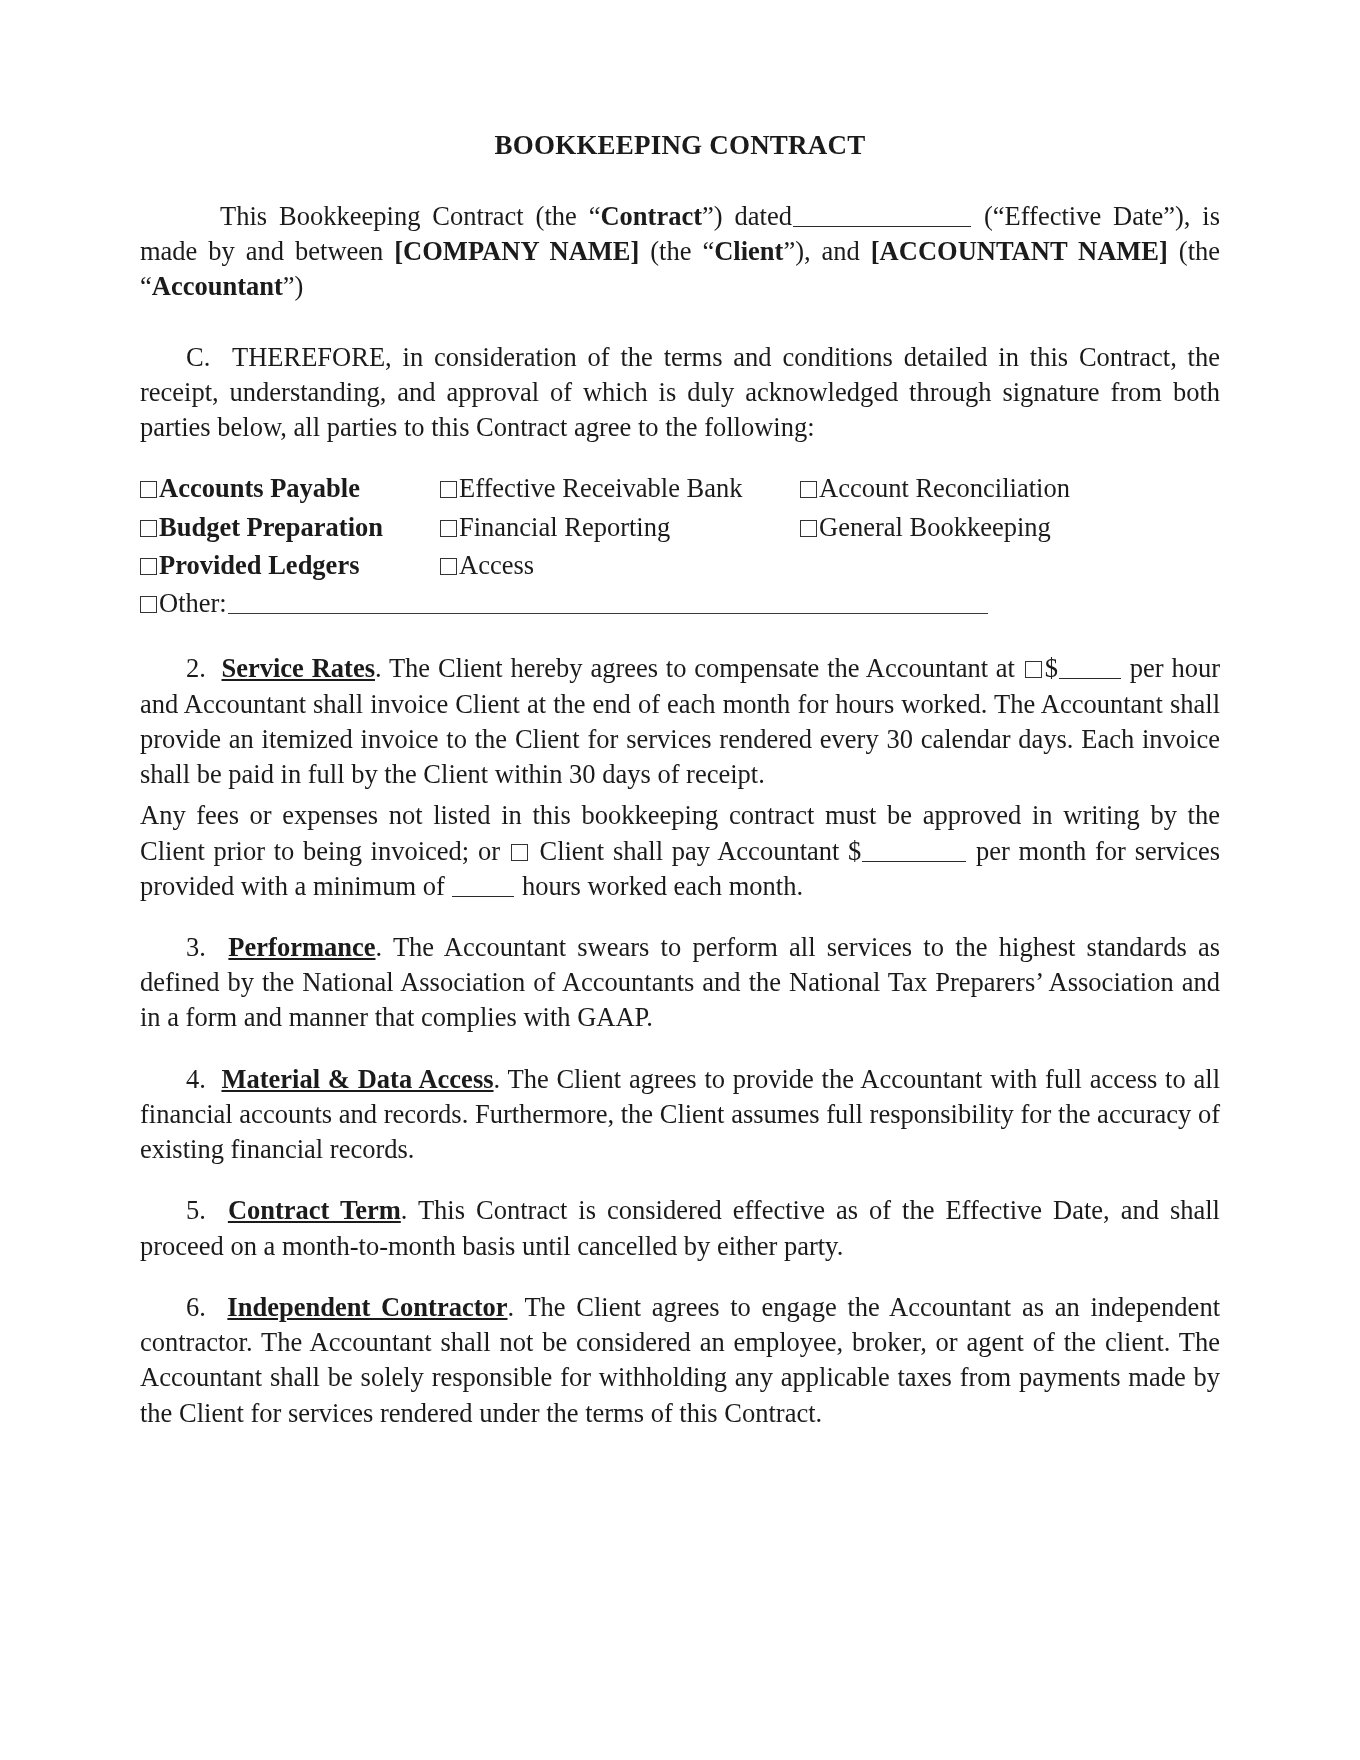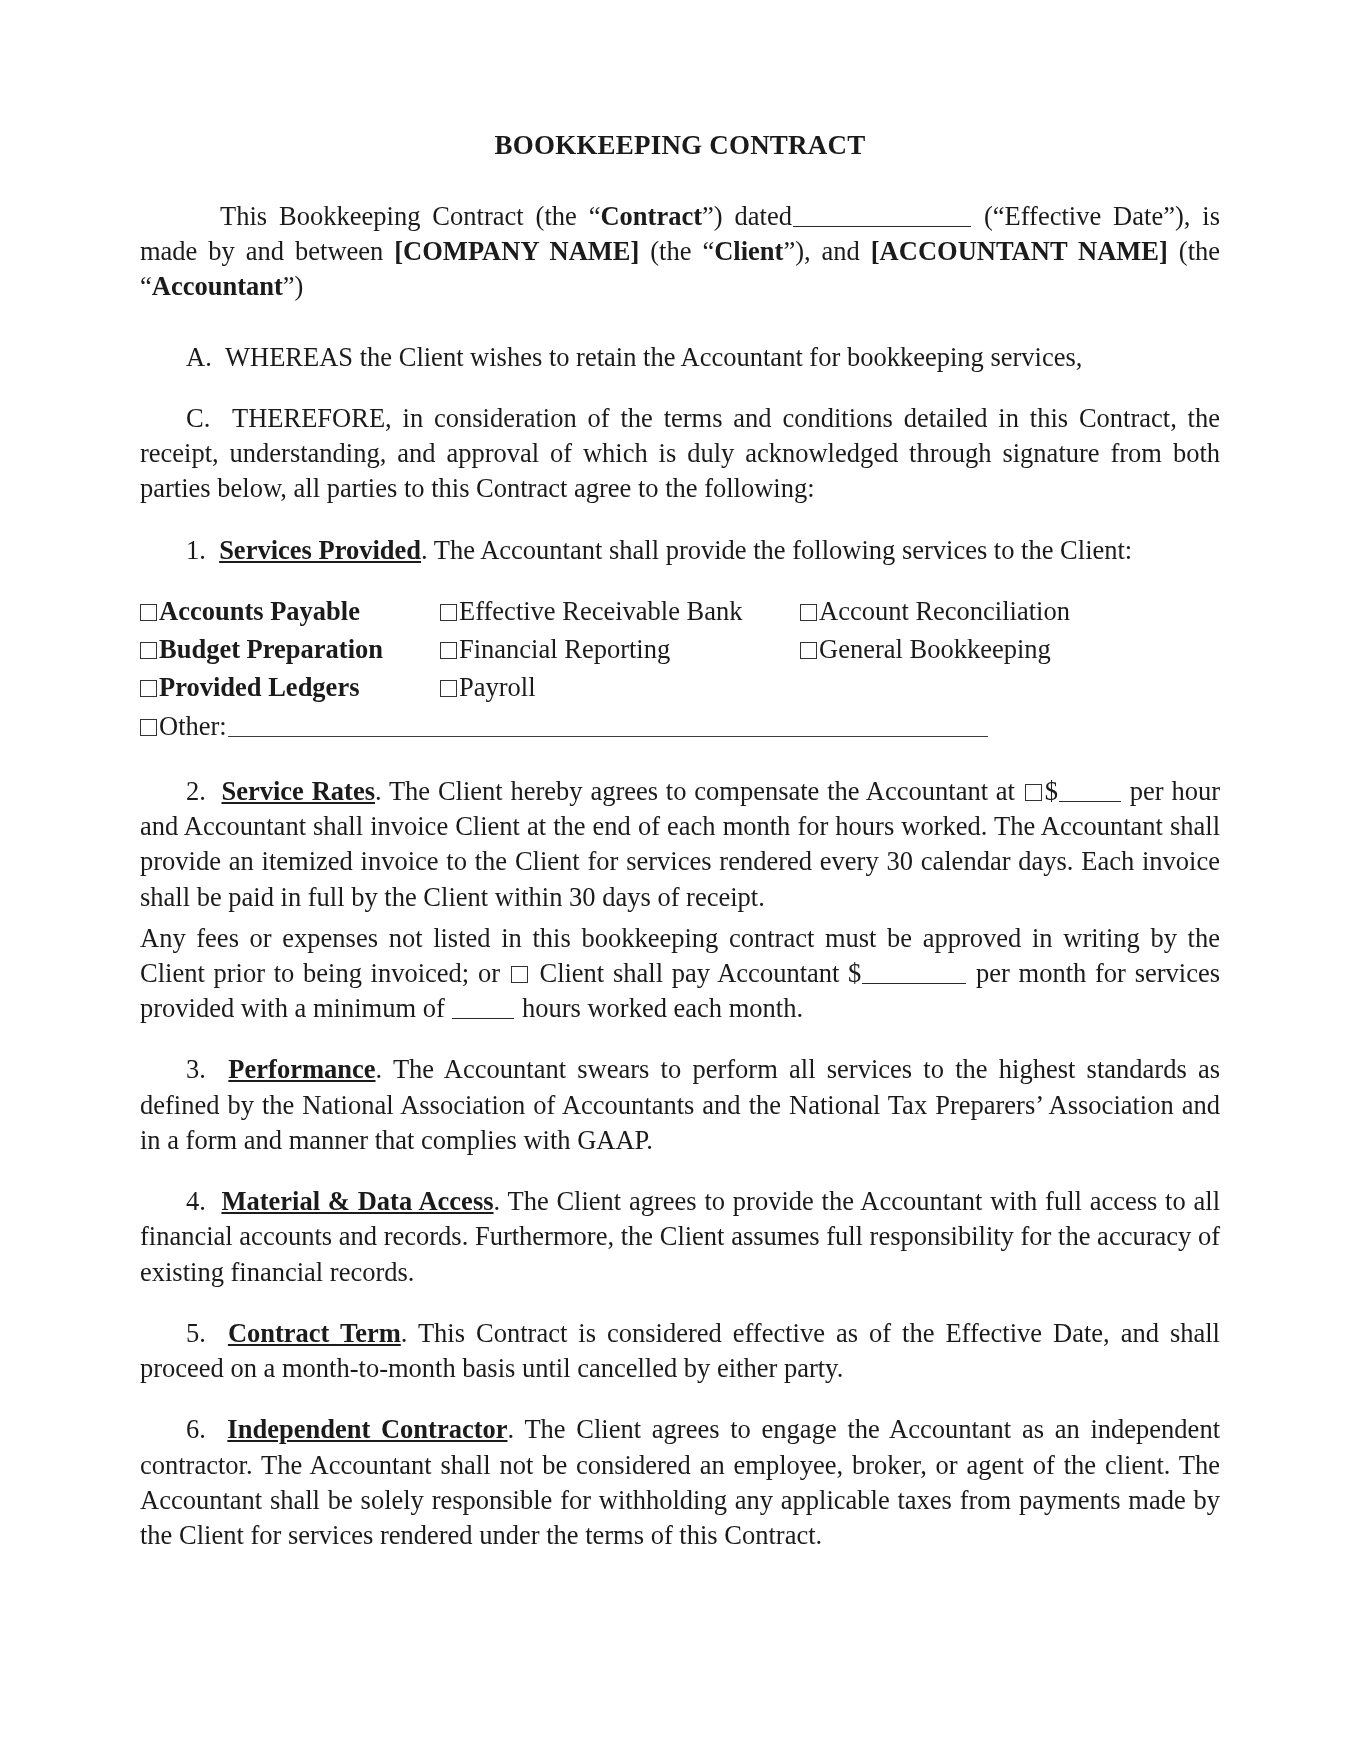--- a/index.html
+++ b/index.html
@@ -119,39 +119,37 @@
 </style>
 </head>
 <body>
 
 <div class="page">
 
   <div class="doc-title">BOOKKEEPING CONTRACT</div>
 
   <p class="para indent"><span>This Bookkeeping Contract (the “</span><span class="b">Contract</span><span>”) dated</span><span class="blank blank-date"></span> <span>(“Effective Date”), is made by and between </span><span class="b">[COMPANY NAME]</span><span> (the “</span><span class="b">Client</span><span>”), and </span><span class="b">[ACCOUNTANT NAME]</span><span> (the “</span><span class="b">Accountant</span><span>”)</span></p>
 
-  <p class="clause"><span class="lead">A.</span>&nbsp;&nbsp;<span>WHEREAS the Client wishes to retain the Accountant for bookkeeping services,</span></p>
 
 
   <p class="clause"><span class="lead">C.</span>&nbsp;&nbsp;<span>THEREFORE, in consideration of the terms and conditions detailed in this Contract, the receipt, understanding, and approval of which is duly acknowledged through signature from both parties below, all parties to this Contract agree to the following:</span></p>
 
-  <p class="clause"><span class="lead">1.</span>&nbsp;&nbsp;<span class="u-b">Services Provided</span><span>. The Accountant shall provide the following services to the Client:</span></p>
 
   <div class="services-grid">
 
     <div class="svc-row">
       <span class="svc-cell col1"><span class="cb"></span><span>Accounts Payable</span></span><span class="svc-cell col2"><span class="cb"></span><span>Effective Receivable Bank</span></span><span class="svc-cell col3"><span class="cb"></span><span>Account Reconciliation</span></span>
     </div>
 
     <div class="svc-row">
       <span class="svc-cell col1"><span class="cb"></span><span>Budget Preparation</span></span><span class="svc-cell col2"><span class="cb"></span><span>Financial Reporting</span></span><span class="svc-cell col3"><span class="cb"></span><span>General Bookkeeping</span></span>
     </div>
 
     <div class="svc-row">
-      <span class="svc-cell col1"><span class="cb"></span><span>Provided Ledgers</span></span><span class="svc-cell col2"><span class="cb"></span><span>Payroll</span></span>
+      <span class="svc-cell col1"><span class="cb"></span><span>Provided Ledgers</span></span><span class="svc-cell col2"><span class="cb"></span><span>Access</span></span>
     </div>
 
     <div class="other-row"><span class="cb"></span><span>Other:</span><span class="blank blank-other"></span></div>
 
   </div>
 
   <p class="clause"><span class="lead">2.</span>&nbsp;&nbsp;<span class="u-b">Service Rates</span><span>. The Client hereby agrees to compensate the Accountant at </span><span class="cb-inline"></span><span class="nowrapseg"><span>$</span><span class="blank blank-rate"></span></span><span> per hour and Accountant shall invoice Client at the end of each month for hours worked. The Accountant shall provide an itemized invoice to the Client for services rendered every 30 calendar days. Each invoice shall be paid in full by the Client within 30 days of receipt.</span></p>
 
   <p class="clause" style="margin-top:-20px;"><span>Any fees or expenses not listed in this bookkeeping contract must be approved in writing by the Client prior to being invoiced; or </span><span class="cb-inline"></span><span> Client shall pay Accountant $</span><span class="blank blank-month"></span><span> per month for services provided with a minimum of </span><span class="blank blank-hours"></span><span> hours worked each month.</span></p>
 

